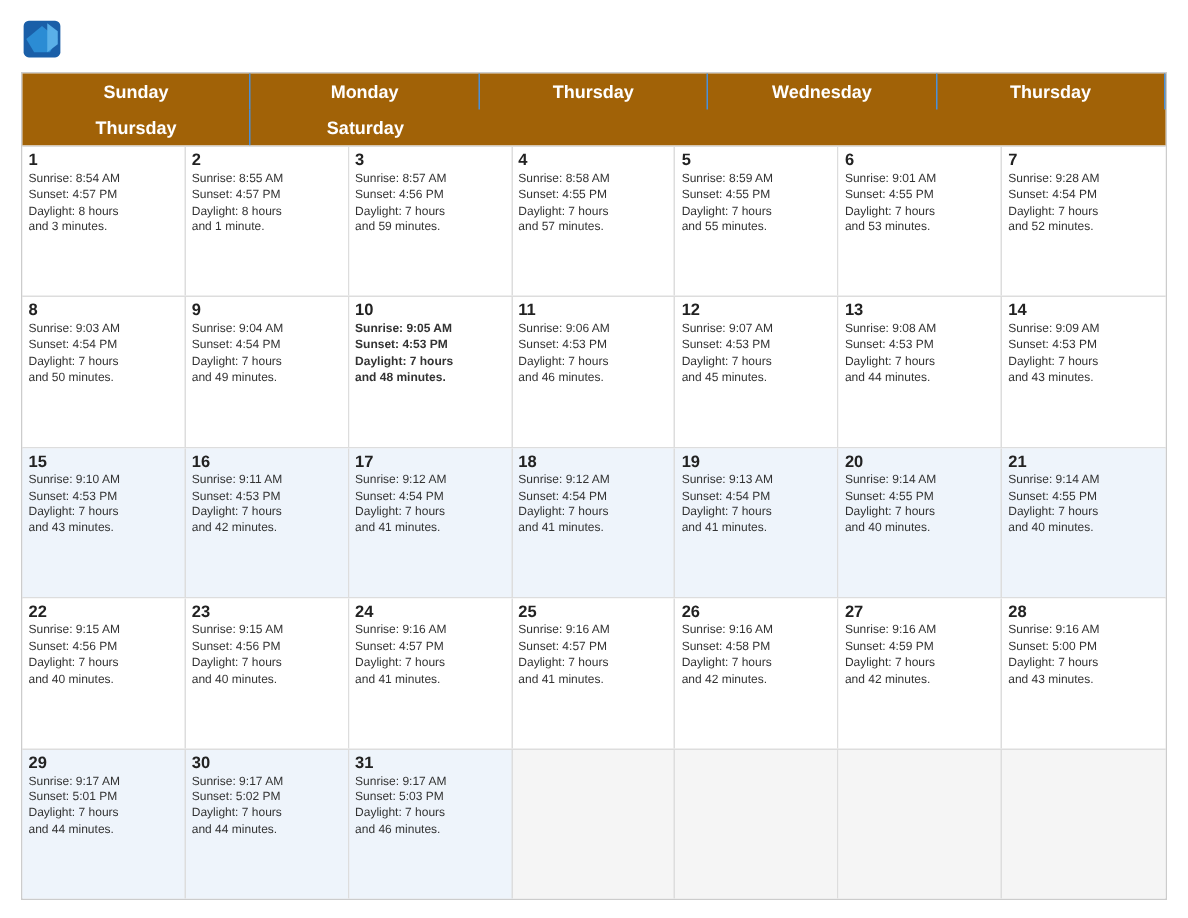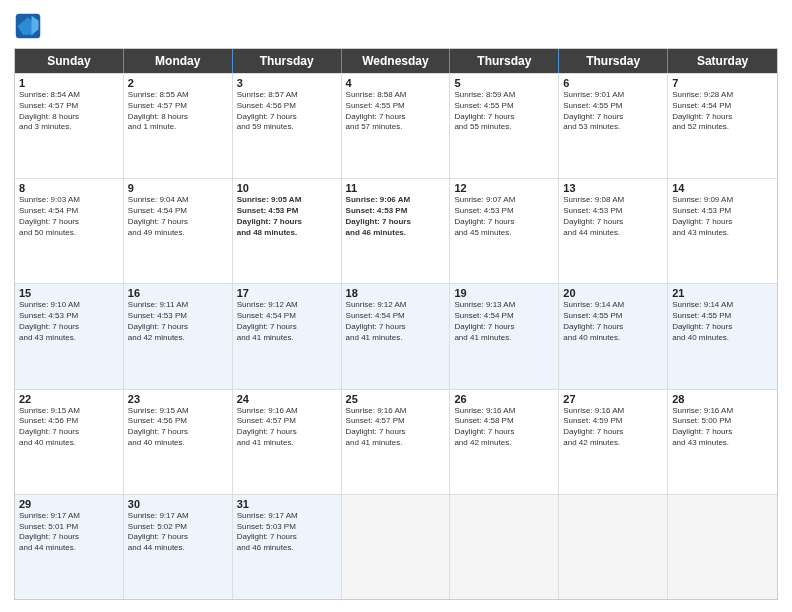--- a/index.html
+++ b/index.html
@@ -52,22 +52,22 @@
       color: #555;
     }
     .calendar {
       flex: 1;
       display: flex;
       flex-direction: column;
       border: 1px solid #ccc;
     }
     .cal-header {
       display: grid;
-      grid-template-columns: repeat(7, 1fr);
-      background: #404040;
+      grid-template-columns: repeat(5, 1fr);
+      background: #a16207;
     }
     .cal-header-cell {
       color: #fff;
       font-size: 12px;
       font-weight: bold;
       text-align: center;
       padding: 5px 2px;
       border-right: 1px solid #4a90d9;
     }
     .cal-header-cell:last-child { border-right: none; }
@@ -207,21 +207,21 @@
           </div>
           <div class="cal-cell">
             <span class="day-num">10</span>
             <div class="cell-text" style="white-space: pre-line; font-weight: bold;">Sunrise: 9:05 AM
 Sunset: 4:53 PM
 Daylight: 7 hours
 and 48 minutes.</div>
           </div>
           <div class="cal-cell">
             <span class="day-num">11</span>
-            <div class="cell-text" style="white-space: pre-line; font-weight: bold;">Sunrise: 9:06 AM
+            <div class="cell-text" style="white-space: pre-line;">Sunrise: 9:06 AM
 Sunset: 4:53 PM
 Daylight: 7 hours
 and 46 minutes.</div>
           </div>
           <div class="cal-cell">
             <span class="day-num">12</span>
             <div class="cell-text" style="white-space: pre-line;">Sunrise: 9:07 AM
 Sunset: 4:53 PM
 Daylight: 7 hours
 and 45 minutes.</div>

